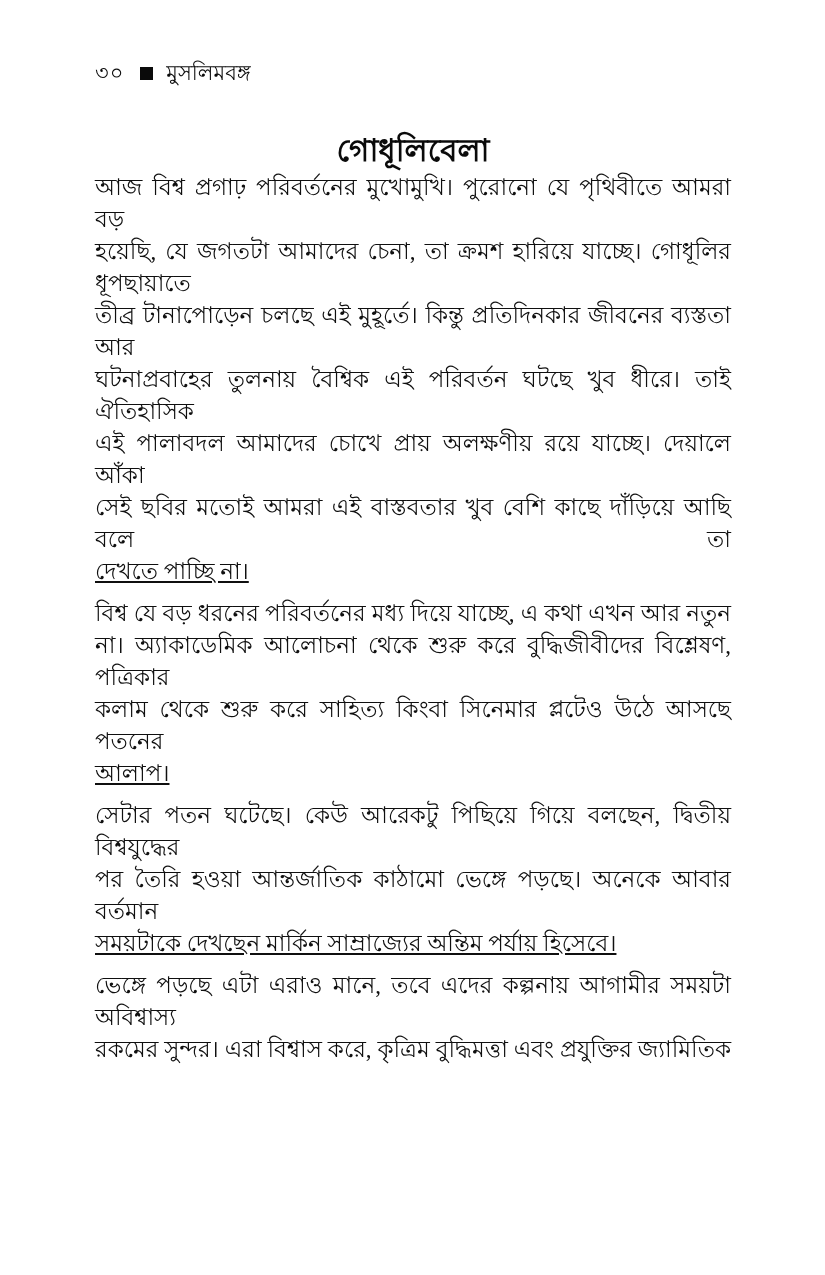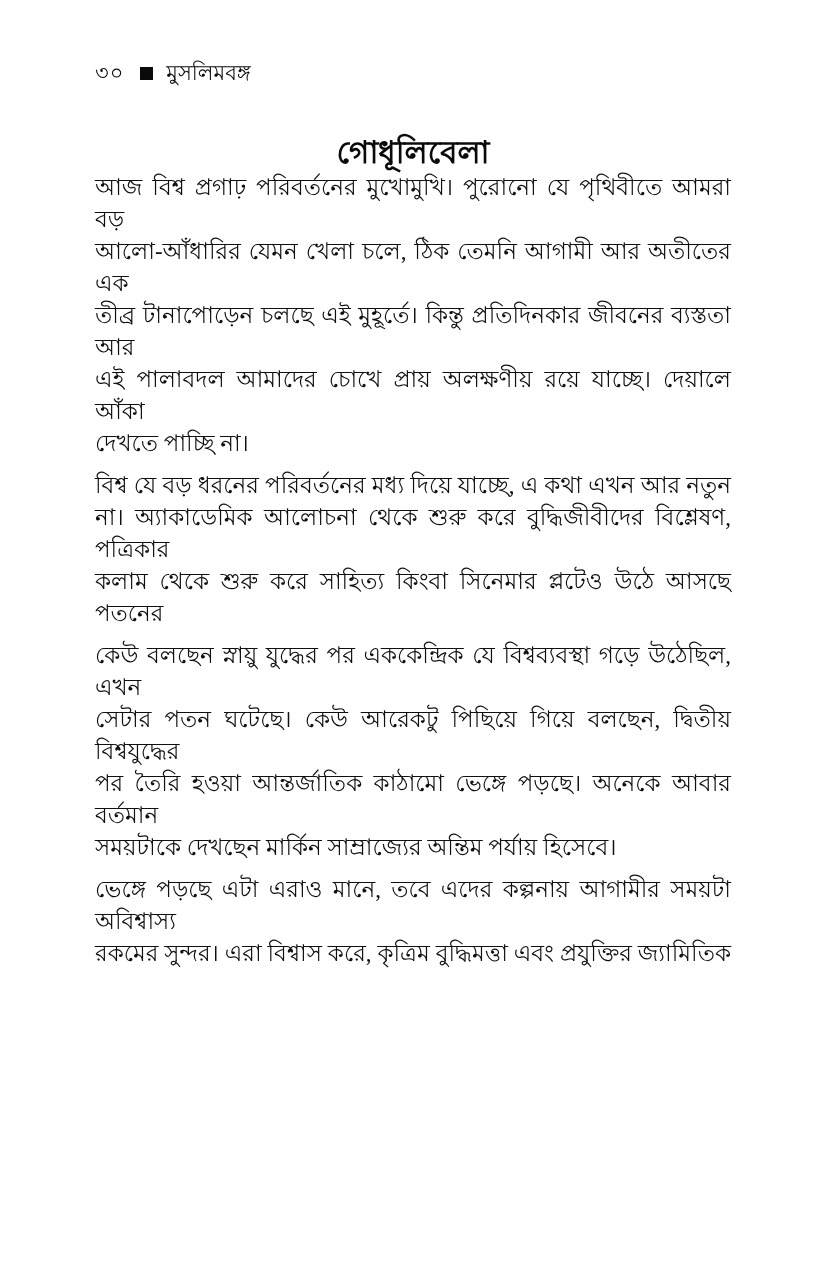--- a/index.html
+++ b/index.html
@@ -47,20 +47,21 @@
   .chapter-title {
     position: absolute;
     top: 110px;
     left: 0;
     width: 100%;
     text-align: center;
     font-size: 31px;
     line-height: 44px;
     font-weight: bold;
     color: #0a0a0a;
+    font-family: Liberation Mono, monospace;
   }
   .body-text {
     position: absolute;
     top: 168px;
     left: 0;
     width: 636px;
     font-size: 23px;
     color: #0f0f0f;
   }
   .paragraph {
@@ -68,52 +69,55 @@
     padding: 0;
   }
   .text-line {
     line-height: 32px;
     text-align: justify;
     text-align-last: justify;
     white-space: normal;
   }
   .text-line.last-line {
     text-align-last: left;
+    text-decoration: underline;
   }
 </style>
 </head>
 <body>
 
 <div class="page">
   <div class="content-col">
 
     <div class="running-header">
       <span class="page-number">৩০</span>
       <span class="square-bullet"></span>
       <span class="book-title">মুসলিমবঙ্গ</span>
     </div>
 
     <h1 class="chapter-title">গোধূলিবেলা</h1>
 
     <div class="body-text" id="body-text">
 
     <div class="paragraph">
           <div class="text-line">আজ বিশ্ব প্রগাঢ় পরিবর্তনের মুখোমুখি। পুরোনো যে পৃথিবীতে আমরা বড়</div>
-          <div class="text-line">আলো-আঁধারির যেমন খেলা চলে, ঠিক তেমনি আগামী আর অতীতের এক</div>
+          <div class="text-line">হয়েছি, যে জগতটা আমাদের চেনা, তা ক্রমশ হারিয়ে যাচ্ছে। গোধূলির ধূপছায়াতে</div>
           <div class="text-line">তীব্র টানাপোড়েন চলছে এই মুহূর্তে। কিন্তু প্রতিদিনকার জীবনের ব্যস্ততা আর</div>
+          <div class="text-line">ঘটনাপ্রবাহের তুলনায় বৈশ্বিক এই পরিবর্তন ঘটছে খুব ধীরে। তাই ঐতিহাসিক</div>
           <div class="text-line">এই পালাবদল আমাদের চোখে প্রায় অলক্ষণীয় রয়ে যাচ্ছে। দেয়ালে আঁকা</div>
+          <div class="text-line">সেই ছবির মতোই আমরা এই বাস্তবতার খুব বেশি কাছে দাঁড়িয়ে আছি বলে তা</div>
           <div class="text-line last-line">দেখতে পাচ্ছি না।</div>
         </div>
         <div class="paragraph">
           <div class="text-line">বিশ্ব যে বড় ধরনের পরিবর্তনের মধ্য দিয়ে যাচ্ছে, এ কথা এখন আর নতুন</div>
           <div class="text-line">না। অ্যাকাডেমিক আলোচনা থেকে শুরু করে বুদ্ধিজীবীদের বিশ্লেষণ, পত্রিকার</div>
           <div class="text-line">কলাম থেকে শুরু করে সাহিত্য কিংবা সিনেমার প্লটেও উঠে আসছে পতনের</div>
+          <div class="text-line last-line">আলাপ।</div>
         </div>
         <div class="paragraph">
-          <div class="text-line">কেউ বলছেন স্নায়ু যুদ্ধের পর এককেন্দ্রিক যে বিশ্বব্যবস্থা গড়ে উঠেছিল, এখন</div>
           <div class="text-line">সেটার পতন ঘটেছে। কেউ আরেকটু পিছিয়ে গিয়ে বলছেন, দ্বিতীয় বিশ্বযুদ্ধের</div>
           <div class="text-line">পর তৈরি হওয়া আন্তর্জাতিক কাঠামো ভেঙ্গে পড়ছে। অনেকে আবার বর্তমান</div>
           <div class="text-line last-line">সময়টাকে দেখছেন মার্কিন সাম্রাজ্যের অন্তিম পর্যায় হিসেবে।</div>
         </div>
         <div class="paragraph">
           <div class="text-line">ভেঙ্গে পড়ছে এটা এরাও মানে, তবে এদের কল্পনায় আগামীর সময়টা অবিশ্বাস্য</div>
           <div class="text-line">রকমের সুন্দর। এরা বিশ্বাস করে, কৃত্রিম বুদ্ধিমত্তা এবং প্রযুক্তির জ্যামিতিক</div>
         </div>
       </div>
 

